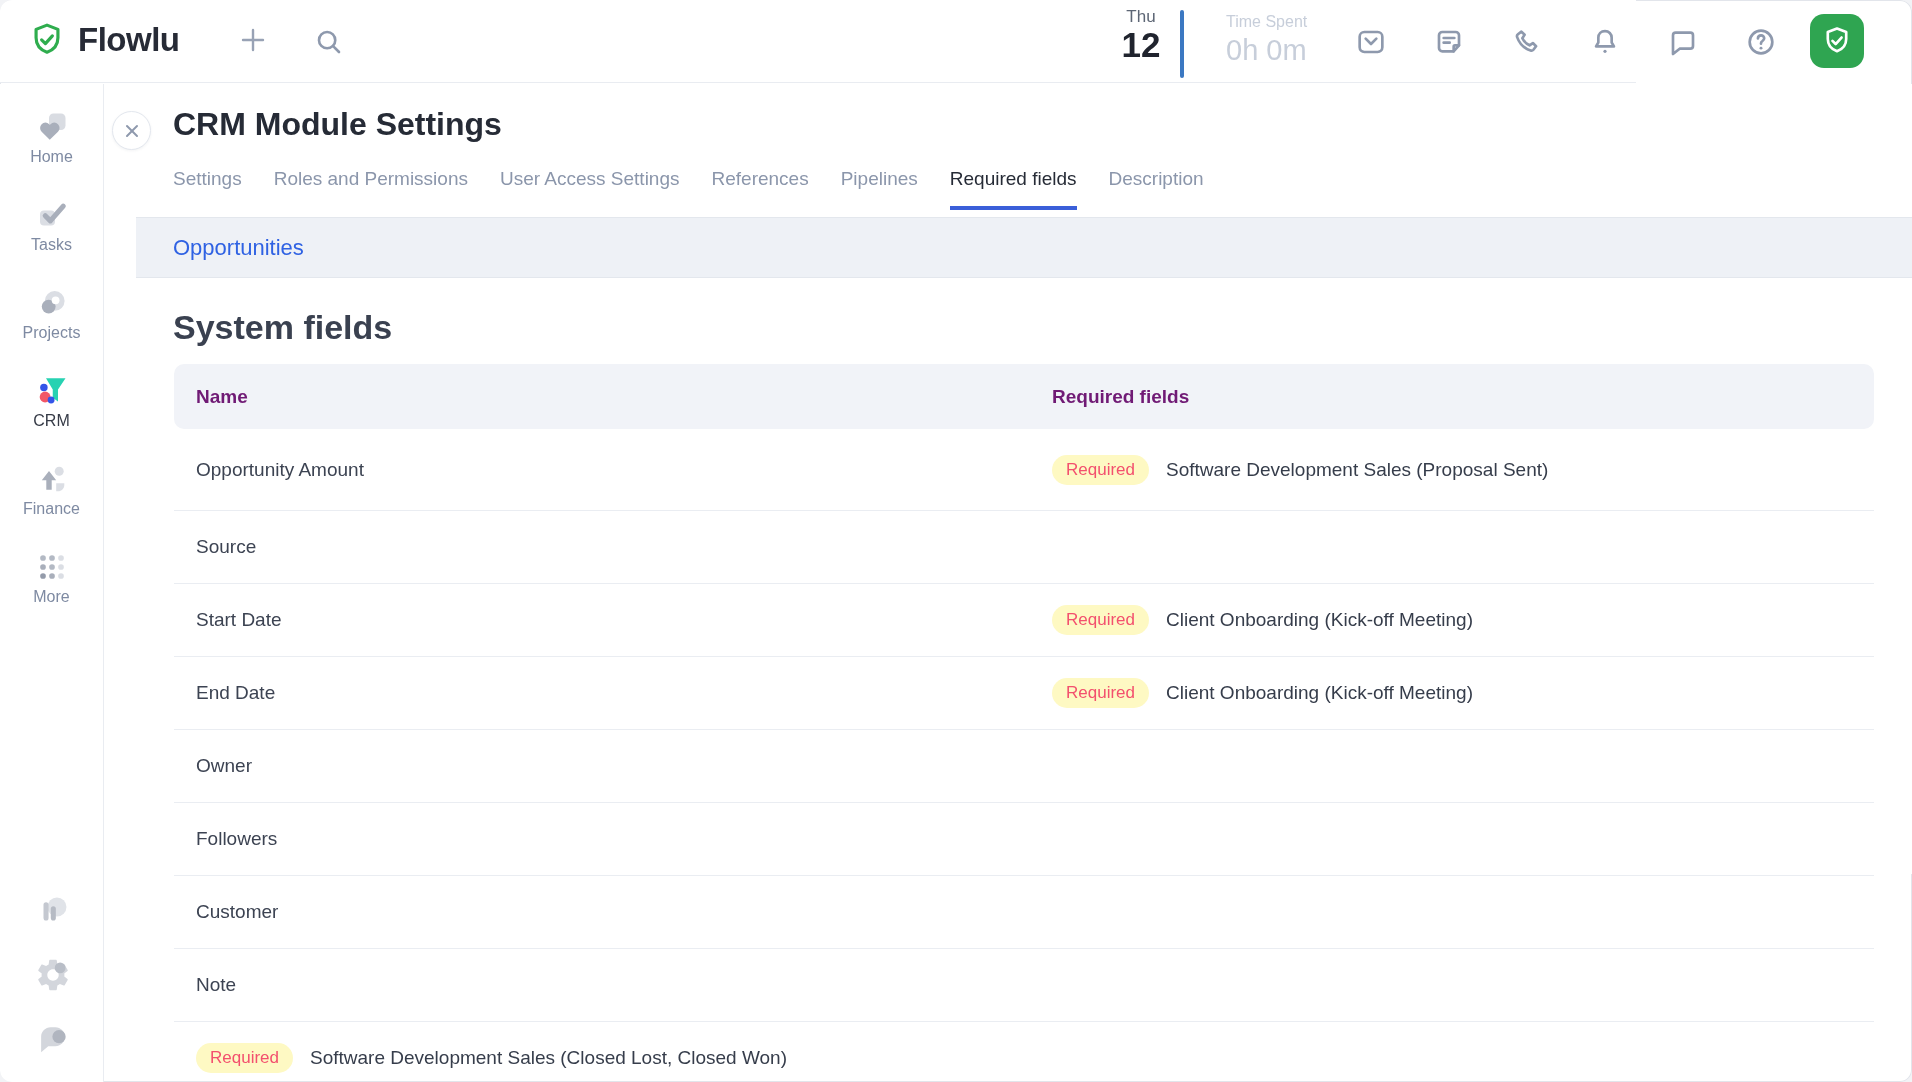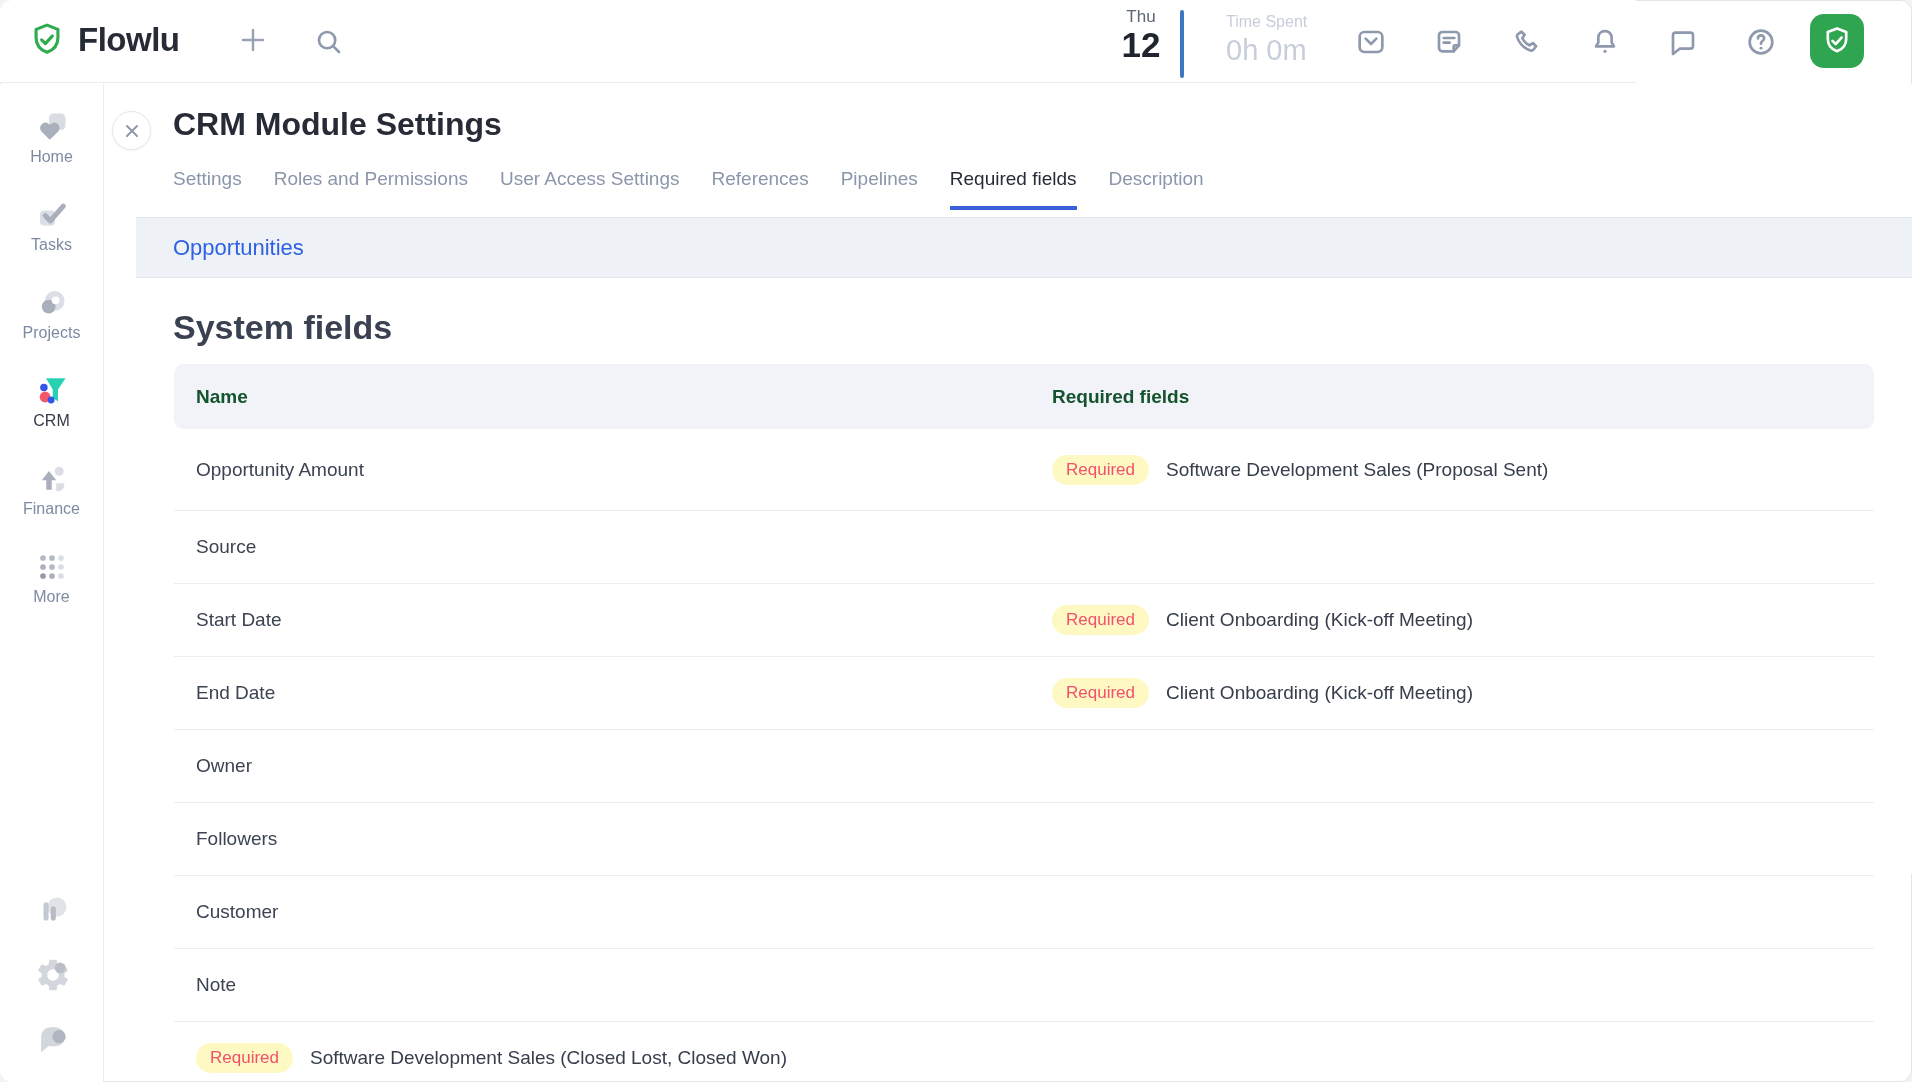--- a/index.html
+++ b/index.html
@@ -51,21 +51,21 @@
   .tab { font-size:19px; color:#8b96ab; padding-bottom:16px; cursor:pointer; border-bottom:4px solid transparent; }
   .tab.active { color:#262b36; border-bottom-color:#3a5fd9; }
   .crumb-bar { position:absolute; left:31px; top:133px; width:1776px; height:61px; background:#eef1f6;
                border-top:1px solid #e3e7ed; border-bottom:1px solid #e3e7ed; display:flex;
                align-items:center; padding-left:37px; }
   .crumb-link { font-size:22px; color:#2f62e3; cursor:pointer; }
   .section-title { position:absolute; left:68px; top:224px; font-size:34px; font-weight:700; color:#3a4150; }
 
   .table { position:absolute; left:69px; top:280px; width:1700px; }
   .thead { height:65px; background:#f1f3f8; border-radius:10px; display:flex; align-items:center;
-           font-size:19px; font-weight:700; color:#14532d; }
+           font-size:19px; font-weight:700; color:#701a75; }
   .col-name { flex:0 0 856px; padding-left:22px; }
   .col-req  { flex:1 1 auto; padding-left:22px; display:flex; align-items:center; }
   .row { height:73px; display:flex; align-items:center; border-bottom:1px solid #eaedf2; cursor:pointer; }
   .row.first { height:82px; }
   .row .col-name { font-size:19px; color:#3c4352; }
   .badge { display:inline-flex; align-items:center; height:30px; padding:0 14px; border-radius:15px;
            background:#fef9c3; color:#f3506e; font-size:17px; margin-right:17px; }
   .pipes { font-size:19px; color:#363d4b; }
 
   svg { display:block; }

